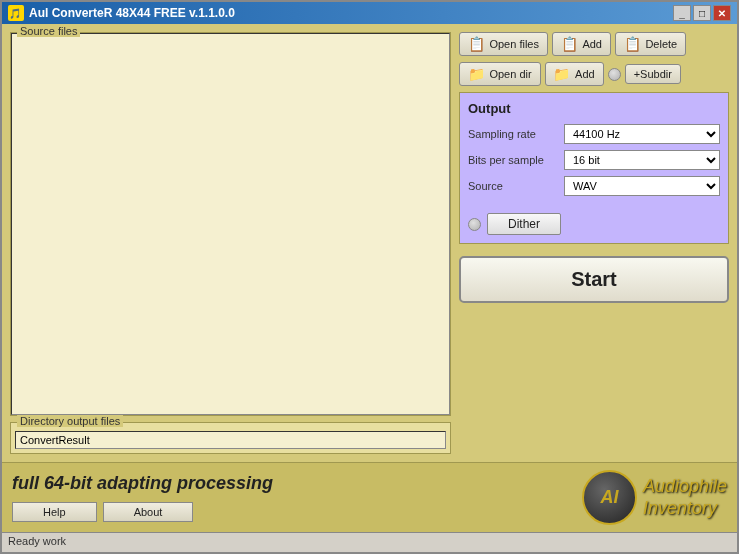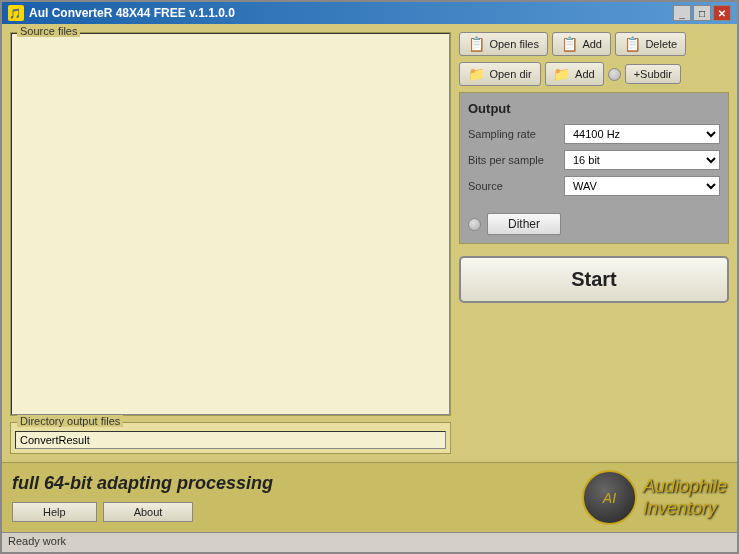--- a/index.html
+++ b/index.html
@@ -155,21 +155,21 @@
       cursor: pointer;
       color: #222;
     }
 
     .btn-icon {
       font-size: 14px;
     }
 
     .output-group {
       border: 1px solid #a09850;
-      background: #a3a3a3;
+      background: #c4b5fd;
       padding: 8px;
       position: relative;
     }
 
     .output-title {
       font-size: 13px;
       font-weight: bold;
       color: #222;
       margin-bottom: 8px;
     }
@@ -281,23 +281,23 @@
 
     .logo-circle {
       width: 55px;
       height: 55px;
       border-radius: 50%;
       background: radial-gradient(circle at 40% 35%, #666, #222);
       display: flex;
       align-items: center;
       justify-content: center;
       color: #c8a820;
-      font-size: 14px;
+      font-size: 18px;
       font-style: italic;
-      font-weight: normal;
+      font-weight: bold;
       border: 2px solid #c8a820;
     }
 
     .logo-text {
       color: #c8a820;
       font-size: 18px;
       font-family: Georgia, serif;
       font-style: italic;
       text-shadow: 1px 1px 2px #000;
       line-height: 1.2;

